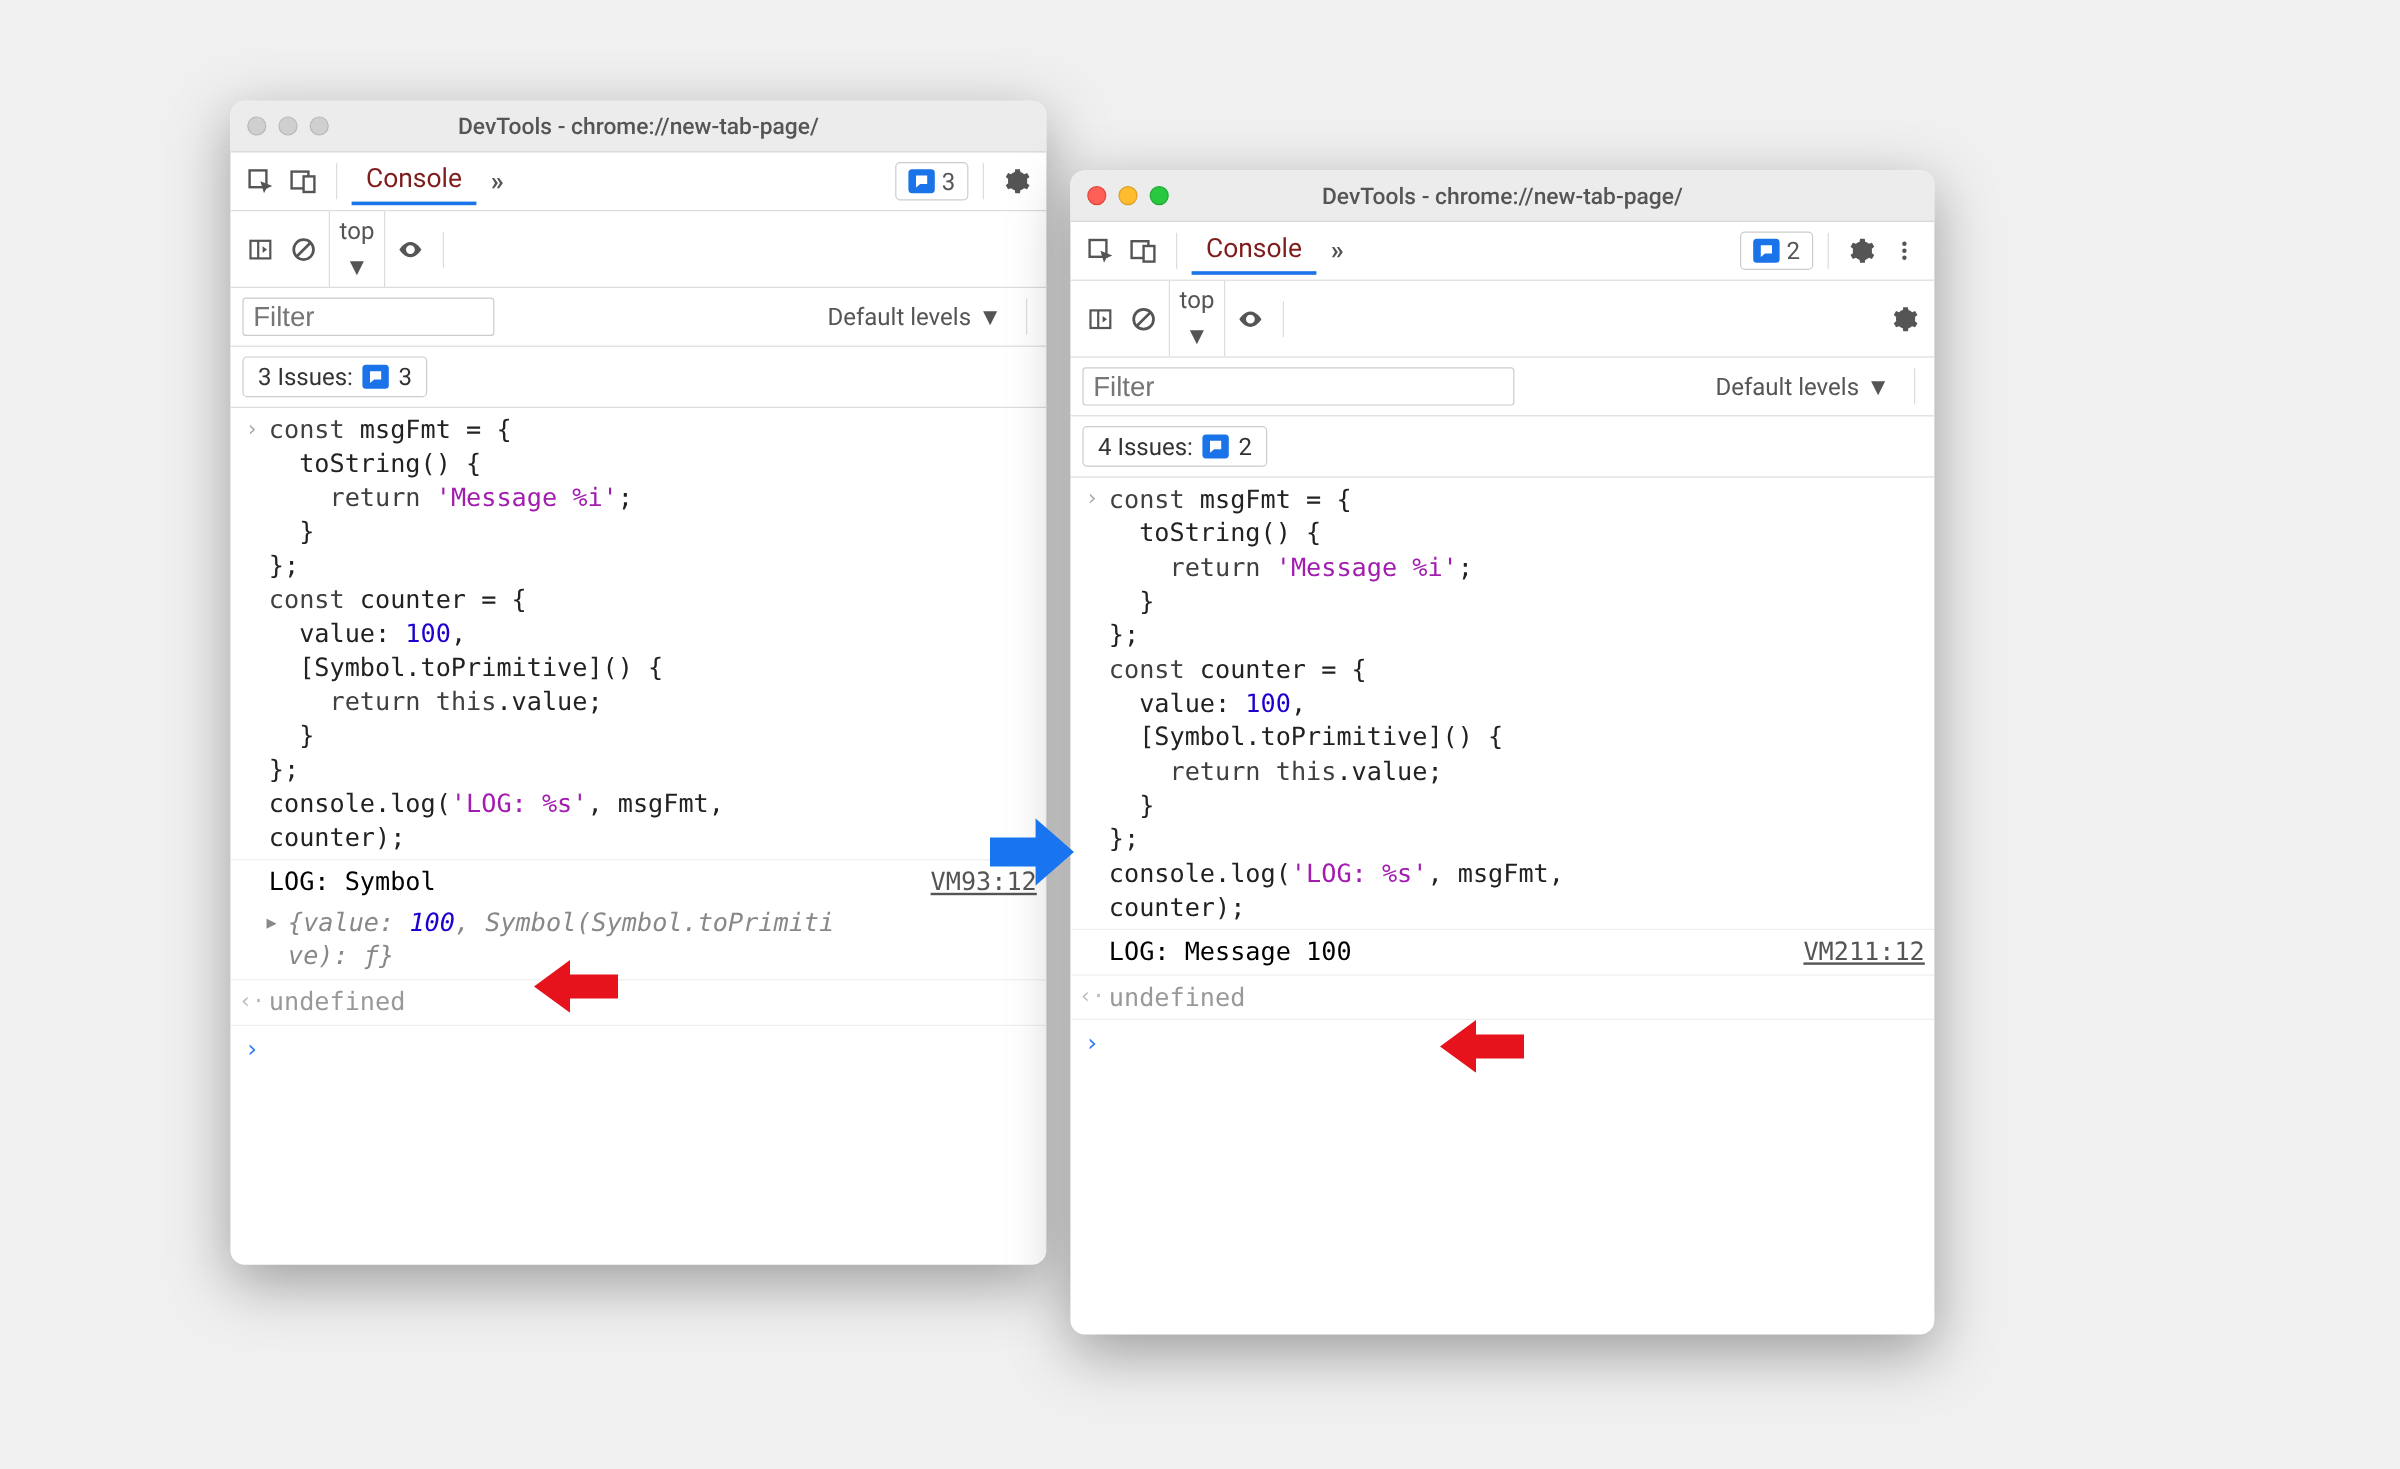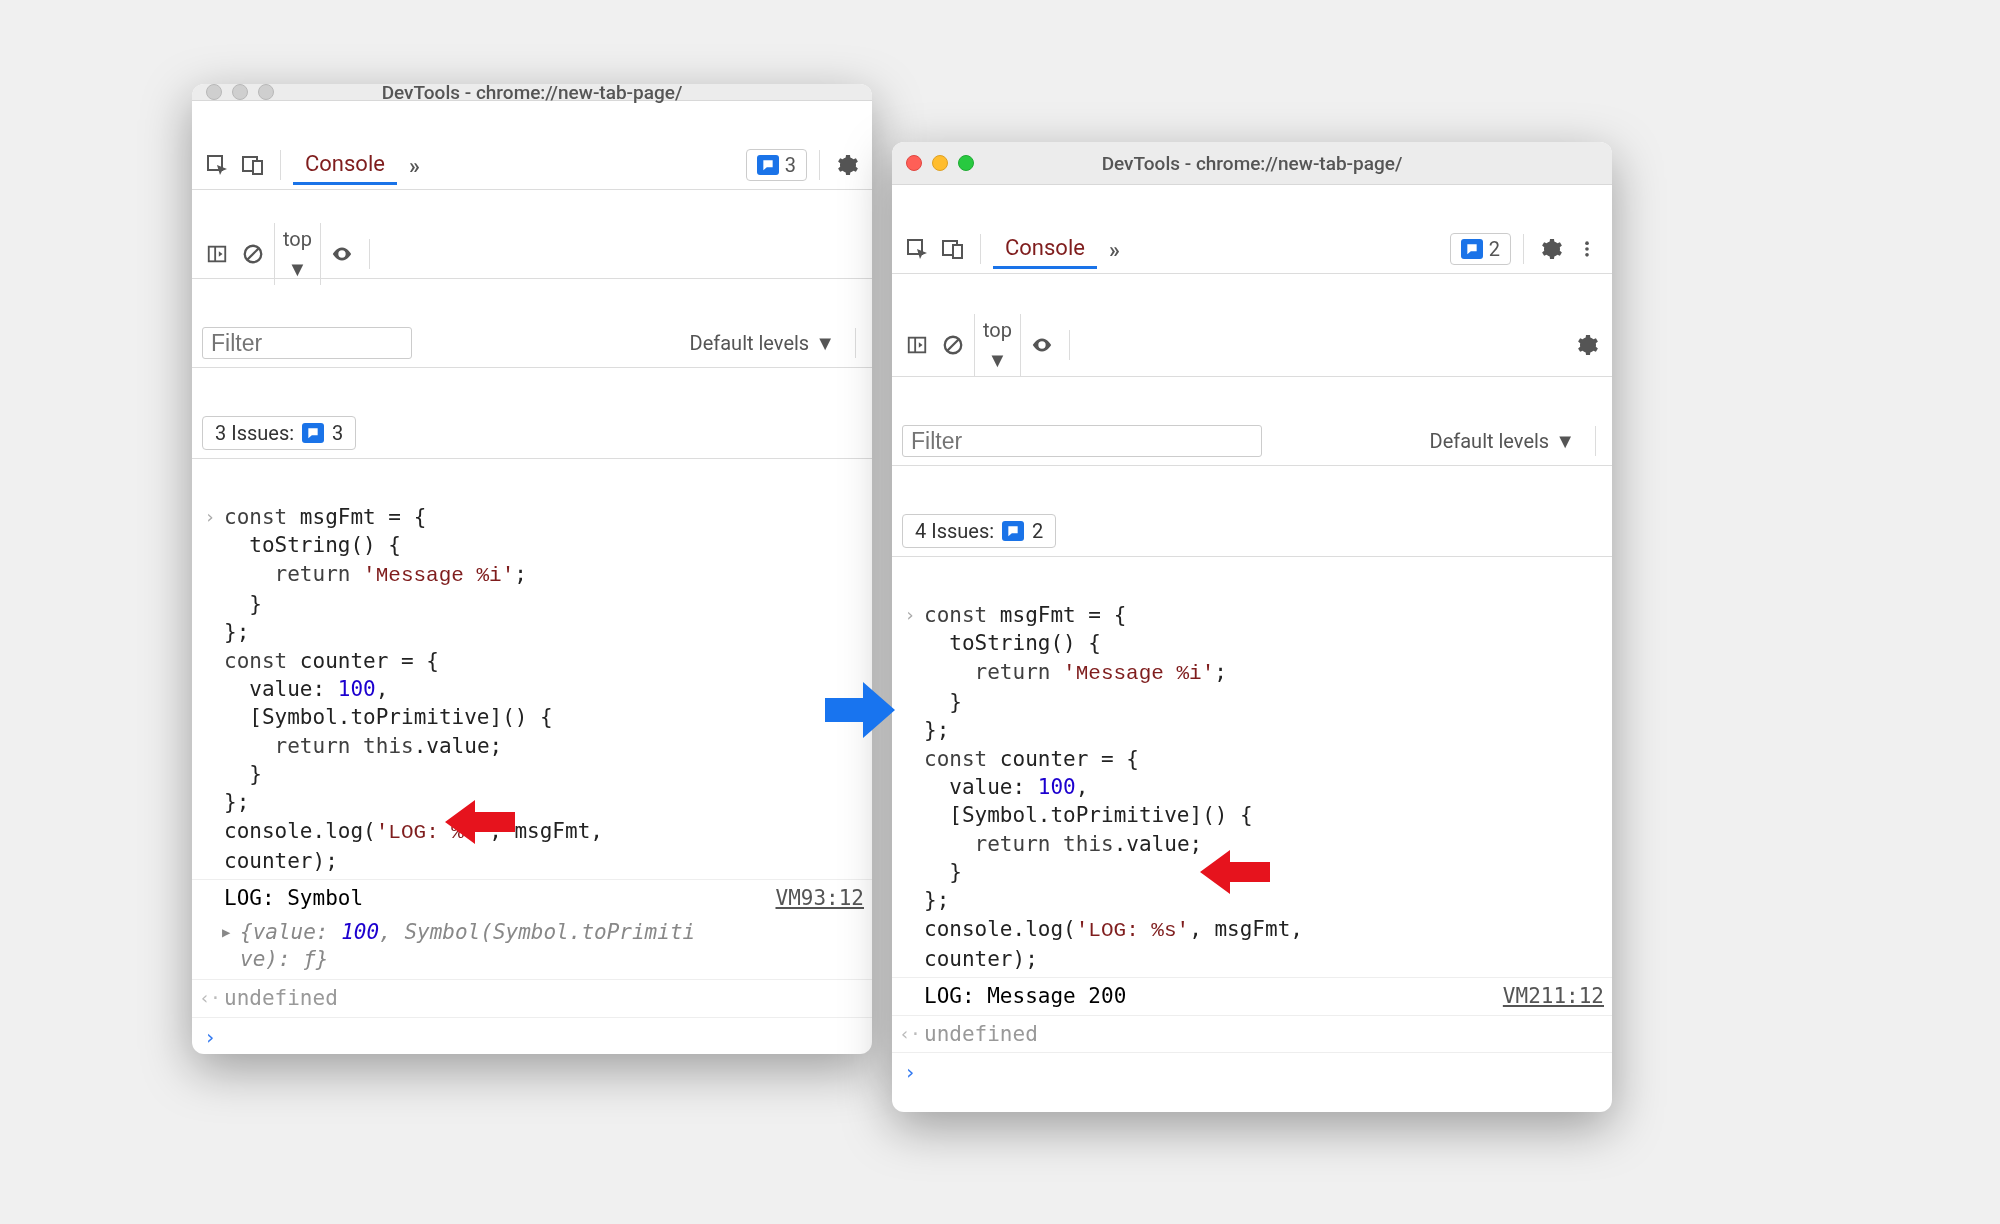--- a/index.html
+++ b/index.html
@@ -18,21 +18,20 @@
     height: 100%;
   }
   .window {
     position: absolute;
     background: #fff;
     border-radius: 12px;
     box-shadow: 0 15px 50px rgba(0,0,0,0.35);
     display: flex;
     flex-direction: column;
     overflow: hidden;
-    gap: 40px;
   }
   .titlebar {
     display: flex;
     align-items: center;
     height: 42px;
     background: #ececec;
     border-bottom: 1px solid #d8d8d8;
     padding: 0 14px;
     position: relative;
   }
@@ -169,21 +168,21 @@
   .gutter {
     width:28px;
     color:#aaa;
     text-align:center;
     flex-shrink:0;
     font-size:18px;
     padding-top:2px;
   }
   .codeblk { white-space:pre; color:#222; }
   .kw { color:#404040; }
-  .str { color:#7f1d1d;font-family:Liberation Mono, monospace; }
+  .str { color:#a21caf; }
   .num { color:#1c00cf; }
   .log-row {
     display:flex;
     border-top:1px solid #eee;
     padding:4px 8px 4px 32px;
     align-items:baseline;
     position:relative;
   }
   .source-link {
     margin-left:auto;
@@ -492,21 +491,21 @@
 <span class="kw">const</span> counter = {
   value: <span class="num">100</span>,
   [Symbol.toPrimitive]() {
     <span class="kw">return</span> <span class="kw">this</span>.value;
   }
 };
 console.log(<span class="str">'LOG: %s'</span>, msgFmt,
 counter);</div>
       </div>
       <div class="log-row">
-        <span>LOG: Message 200</span>
+        <span>LOG: Message 100</span>
         <span class="source-link">VM211:12</span>
       </div>
       <div class="undef-row">
         <span class="ret">‹·</span>
         <span>undefined</span>
       </div>
       <div class="prompt-row">
         <span class="caret">›</span>
       </div>
     </div>

